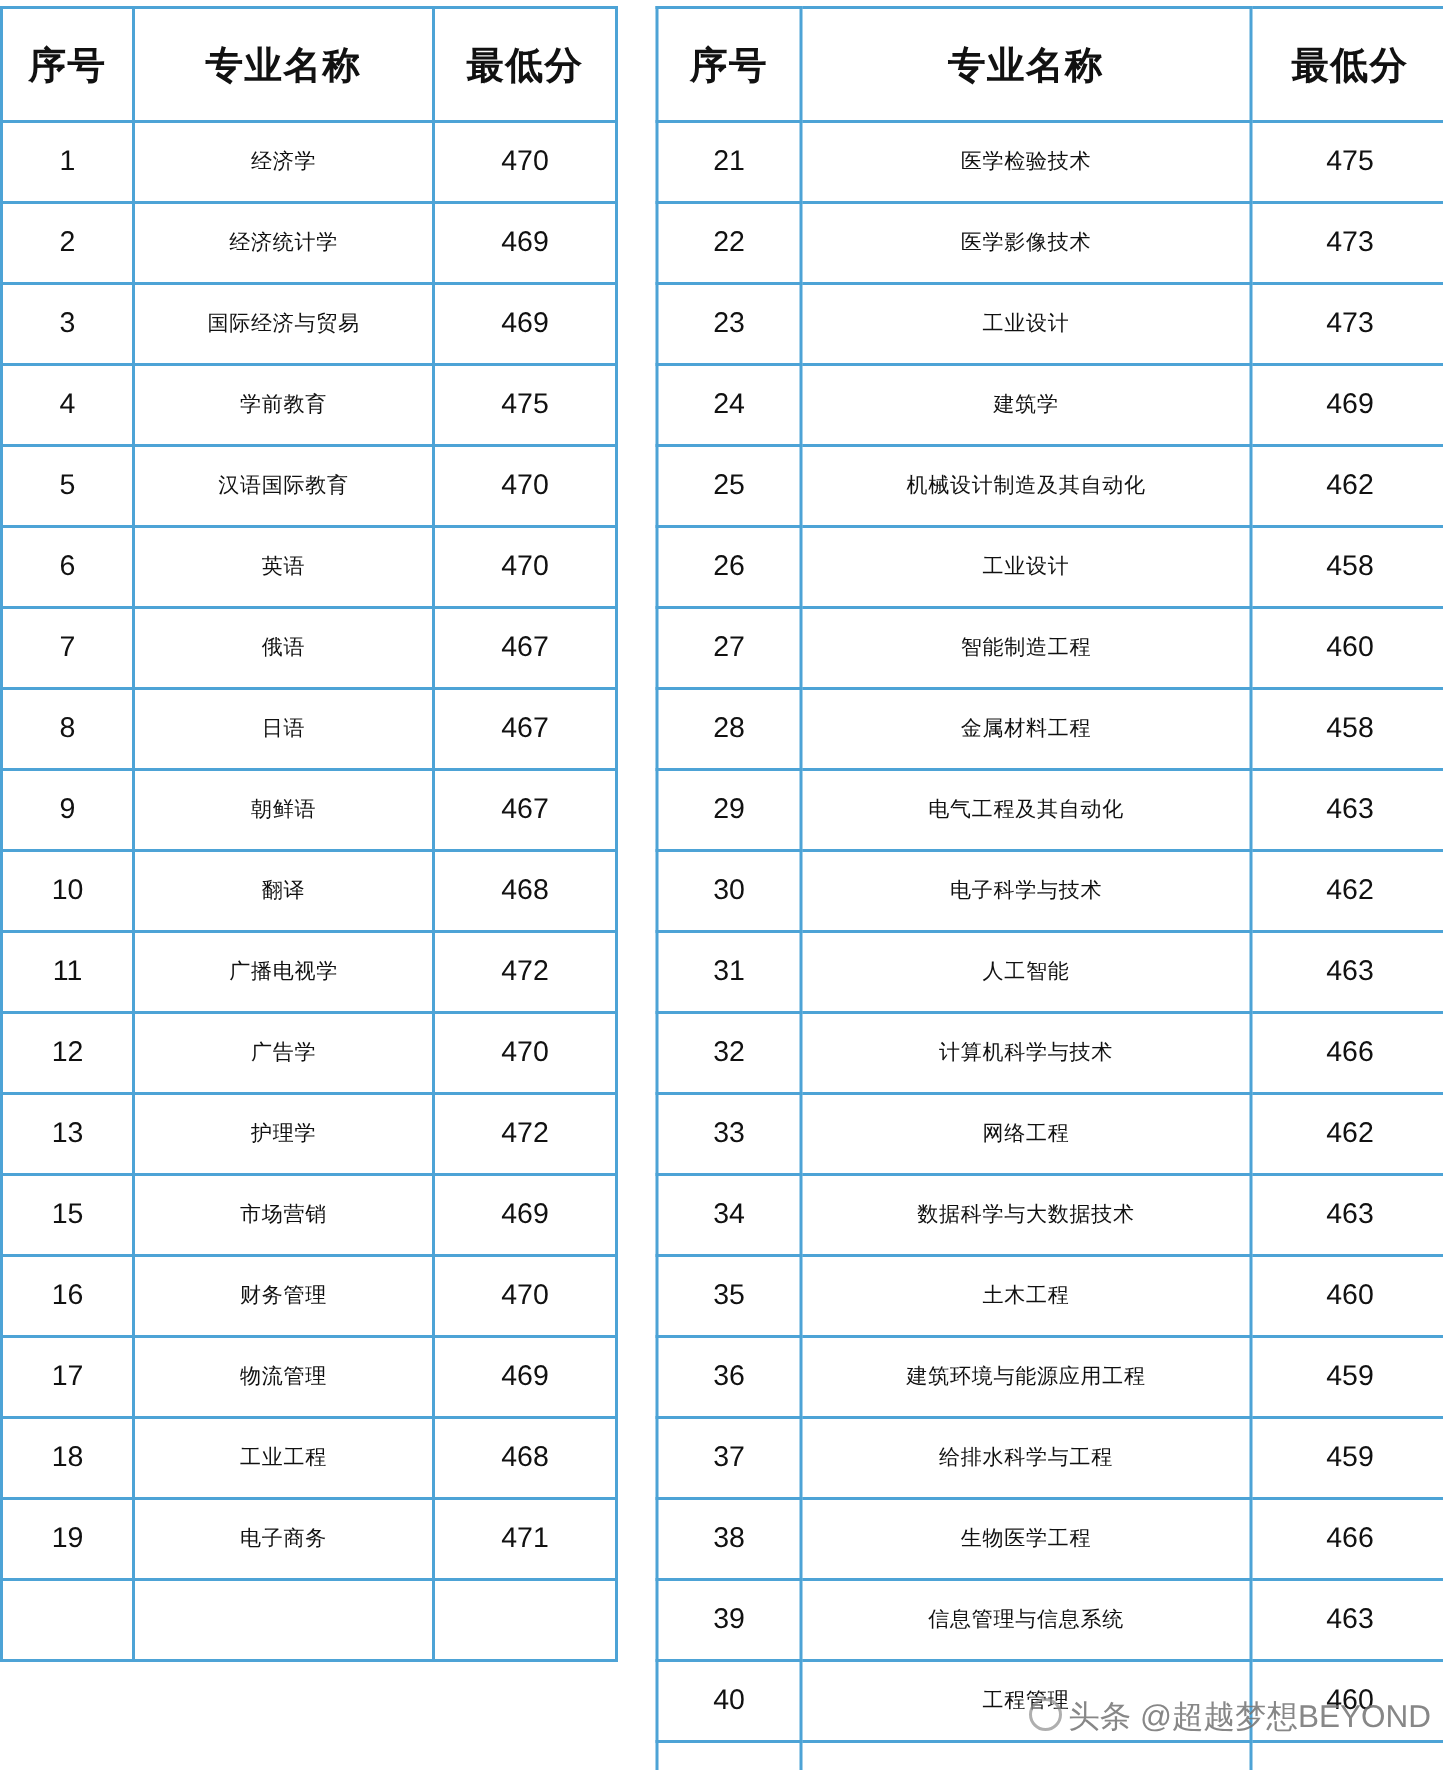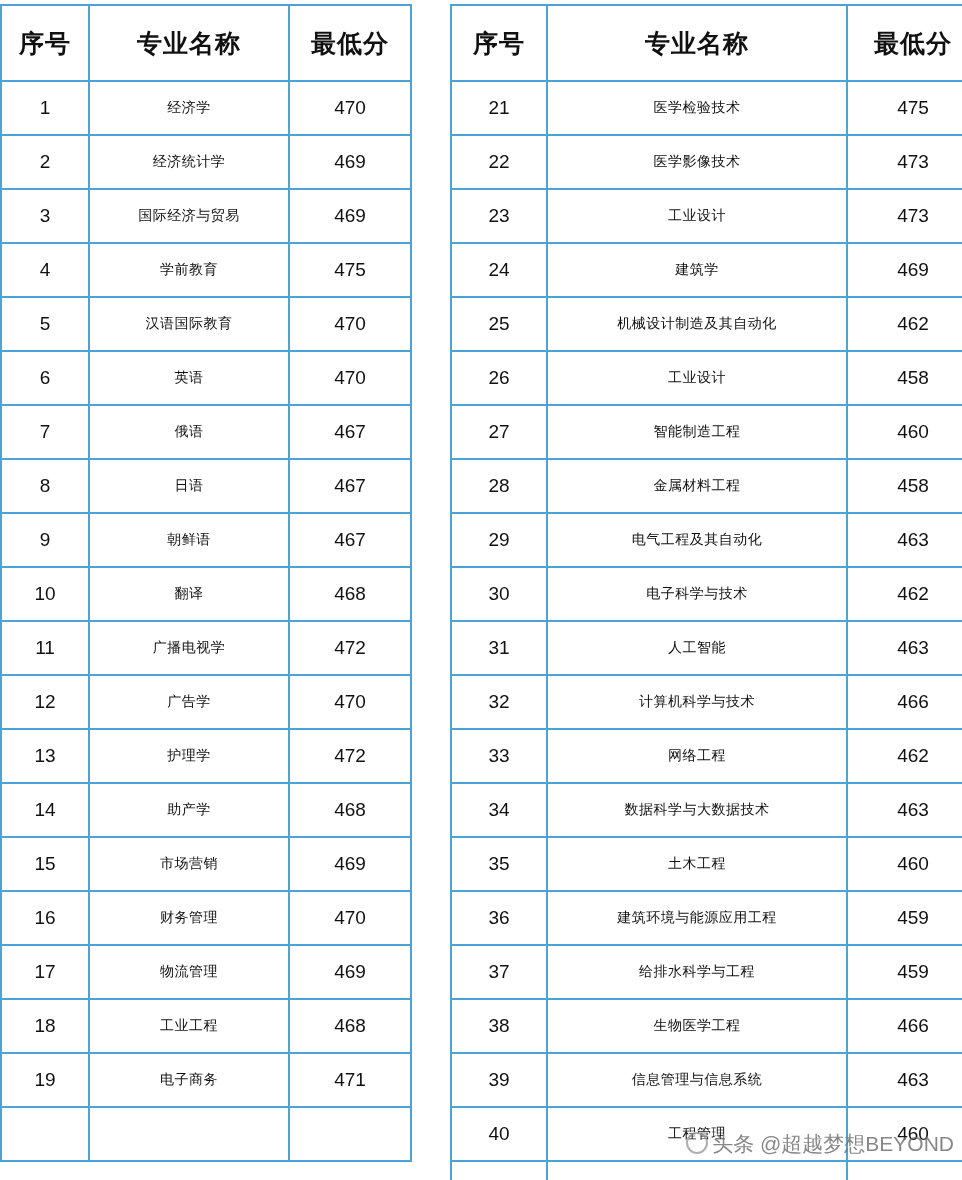--- a/index.html
+++ b/index.html
@@ -13,21 +13,21 @@
     font-family: "Liberation Sans", sans-serif;
     color: #111111;
     overflow: hidden;
     position: relative;
   }
   .page {
     display: flex;
     width: 962px;
     height: 921px;
     box-sizing: border-box;
-    gap: 40px;
+    gap: 27px;
     padding: 4px 0 0 0;
   }
   .table-wrap {
     flex: 0 0 auto;
   }
   .table-wrap.left { width: 410px; }
   .table-wrap.right { width: 528px; }
 
   table {
     border-collapse: collapse;
@@ -176,25 +176,20 @@
             <td class="idx">12</td>
             <td class="name">广告学</td>
             <td class="score">470</td>
           </tr>
           <tr>
             <td class="idx">13</td>
             <td class="name">护理学</td>
             <td class="score">472</td>
           </tr>
           <tr>
-            <td class="idx">14</td>
-            <td class="name">助产学</td>
-            <td class="score">468</td>
-          </tr>
-          <tr>
             <td class="idx">15</td>
             <td class="name">市场营销</td>
             <td class="score">469</td>
           </tr>
           <tr>
             <td class="idx">16</td>
             <td class="name">财务管理</td>
             <td class="score">470</td>
           </tr>
           <tr>

